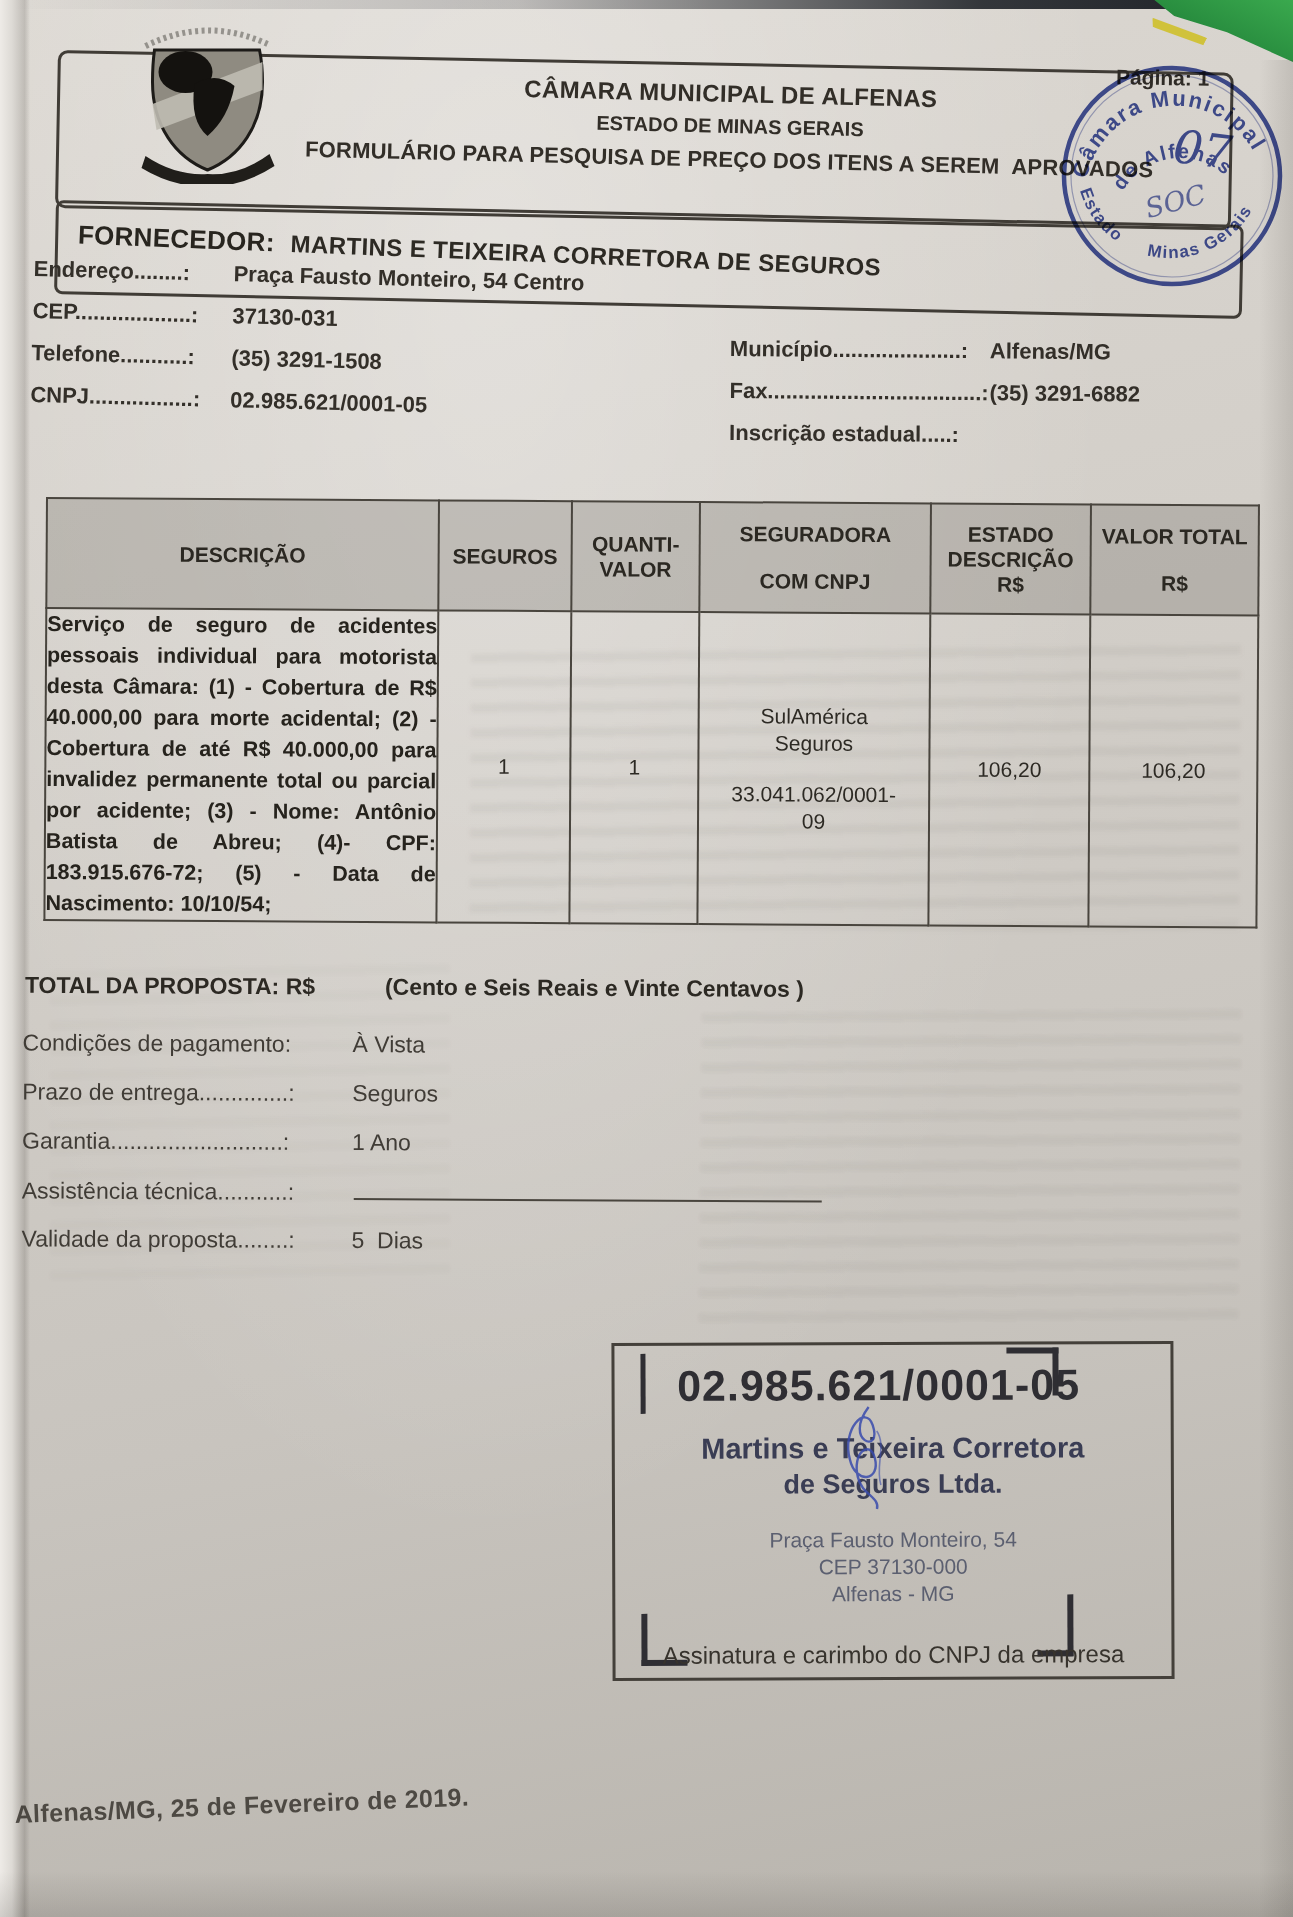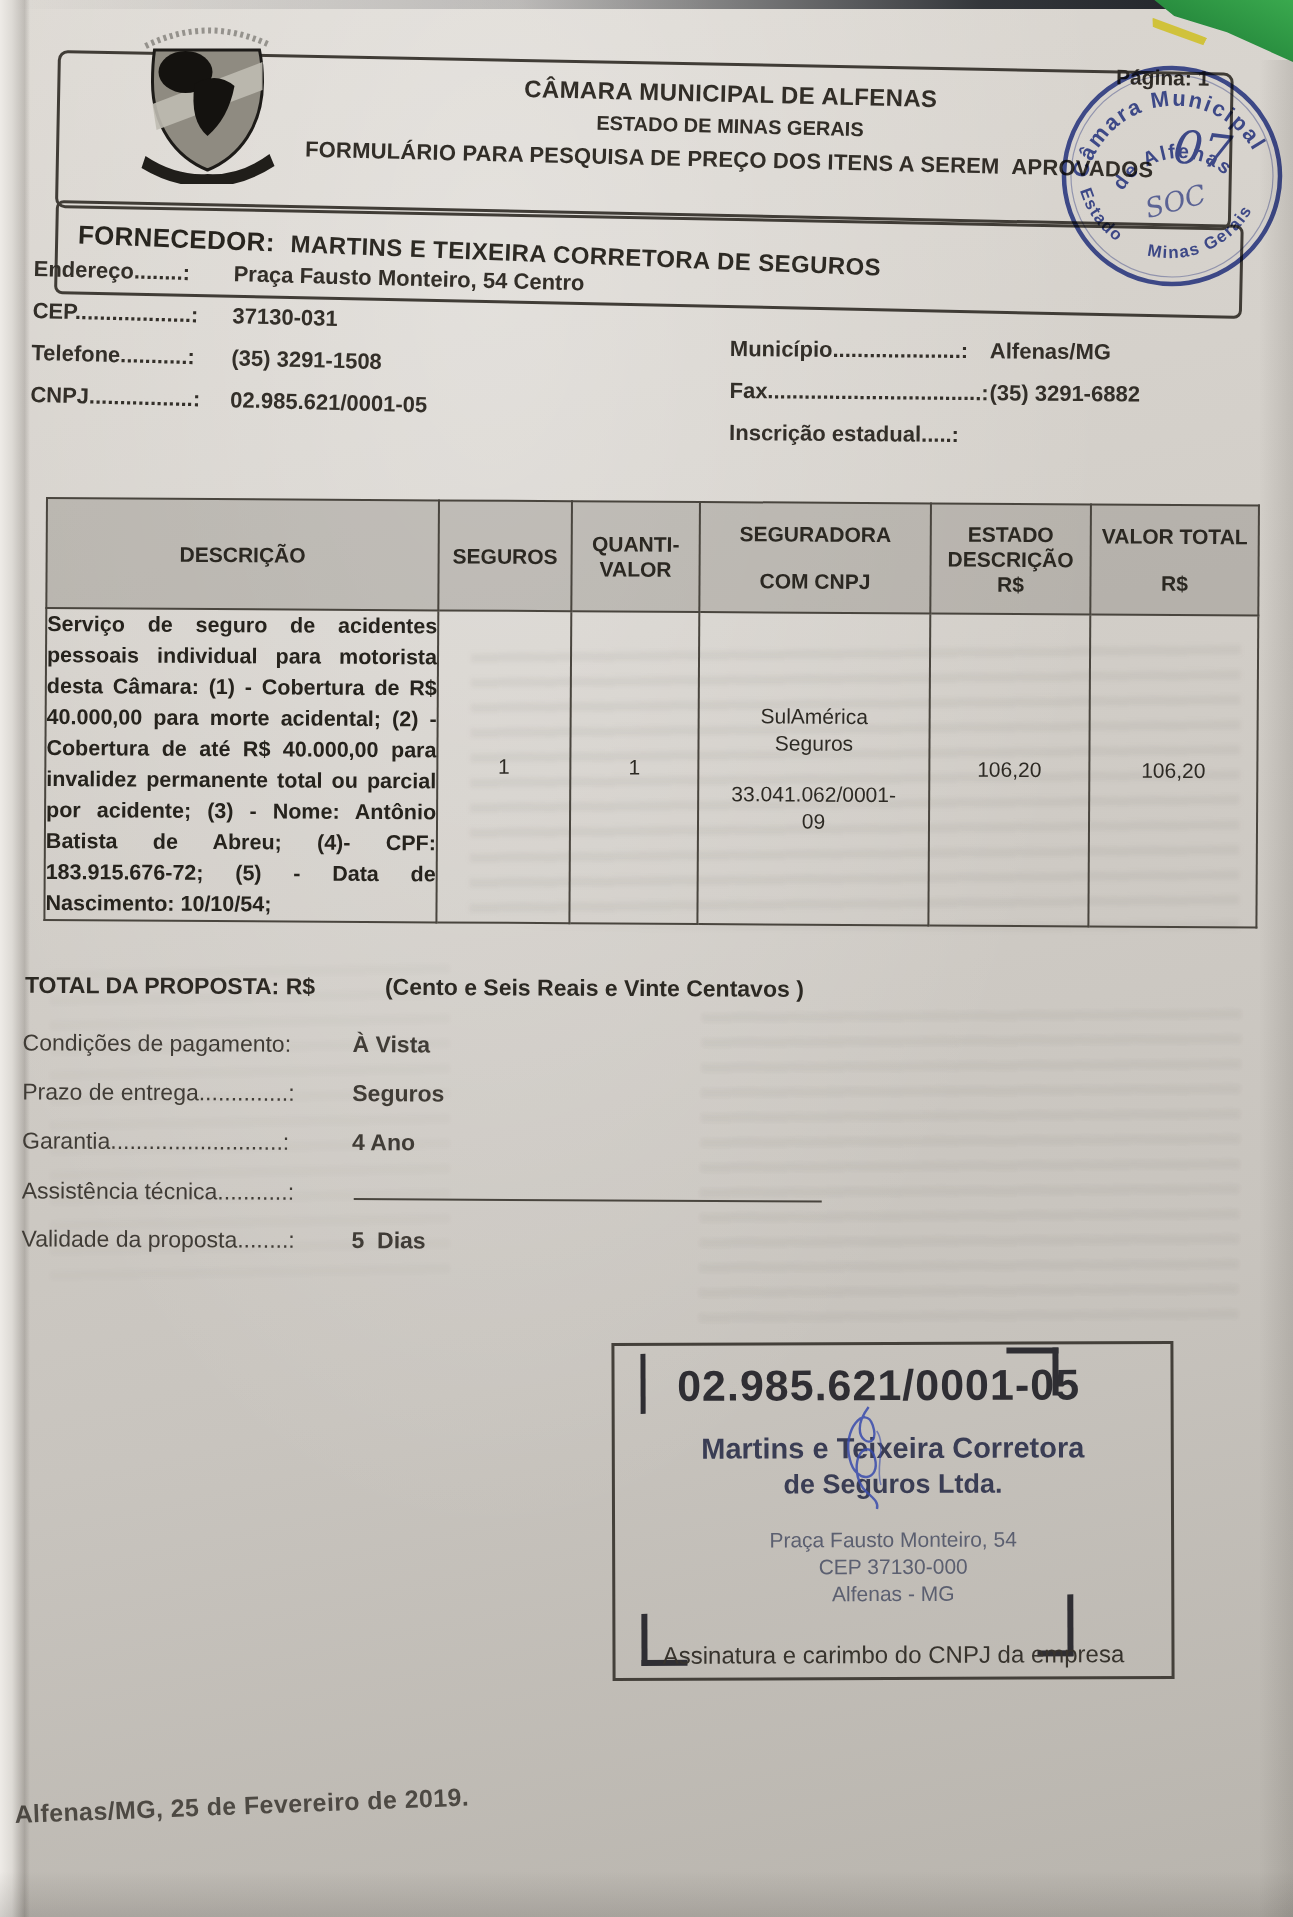--- a/index.html
+++ b/index.html
@@ -73,21 +73,21 @@
   .seg div{line-height:27px;}
   .seg .gap{margin-top:24px;}
   
   .total-line{position:absolute;left:25px;top:975px;width:1200px;transform:rotate(.3deg);
     font-size:23px;font-weight:bold;color:#2c2923;}
   .total-line .extenso{position:absolute;left:360px;top:0;}
   .conditions{position:absolute;left:22px;top:1032px;width:1000px;transform:rotate(.3deg);
     font-size:23px;color:#403c36;}
   .conditions .crow{height:49px;white-space:nowrap;}
   .conditions .clbl{display:inline-block;min-width:330px;}
-  .conditions .cval{white-space:pre-wrap;font-weight:bold;}
+  .conditions .cval{white-space:pre-wrap;}
   .sig-line{display:inline-block;width:468px;border-bottom:2.5px solid #49453e;height:20px;
     margin-left:2px;vertical-align:baseline;}
   
   .stamp-box{position:absolute;left:612px;top:1342px;width:556px;height:332px;
     border:3px solid #44403a;transform:rotate(-.2deg);text-align:center;}
   .stamp-box .cnpj-big{margin-top:16px;font-size:43px;font-weight:bold;color:#2f2e33;
     letter-spacing:1px;transform:translateX(-14px);}
   .stamp-box .comp1{margin-top:22px;font-size:29px;font-weight:bold;color:#3a3d54;}
   .stamp-box .comp2{margin-top:4px;font-size:27px;font-weight:bold;color:#3a3d54;}
   .stamp-box .addr{margin-top:26px;font-size:21px;color:#5b5f70;line-height:27px;}
@@ -211,21 +211,21 @@
 <div class="total-line">
   <span>TOTAL DA PROPOSTA: R$</span>
   <span class="extenso">(Cento e Seis Reais e Vinte Centavos )</span>
 </div>
 <div class="conditions">
   <div class="crow">
     <span class="clbl">Condições de pagamento:</span><span class="cval">À Vista</span></div>
   <div class="crow">
     <span class="clbl">Prazo de entrega..............:</span><span class="cval">Seguros</span></div>
   <div class="crow">
-    <span class="clbl">Garantia...........................:</span><span class="cval">4 Ano</span></div>
+    <span class="clbl">Garantia...........................:</span><span class="cval">1 Ano</span></div>
   <div class="crow">
     <span class="clbl">Assistência técnica...........:</span><span class="cval"></span><span class="sig-line"></span></div>
   <div class="crow">
     <span class="clbl">Validade da proposta........:</span><span class="cval">5  Dias</span></div>
 </div>
 
 <div class="stamp-box">
   <div class="cmark cm-tl"></div>
   <div class="cmark cm-tr"></div>
   <div class="cmark cm-bl"></div>

